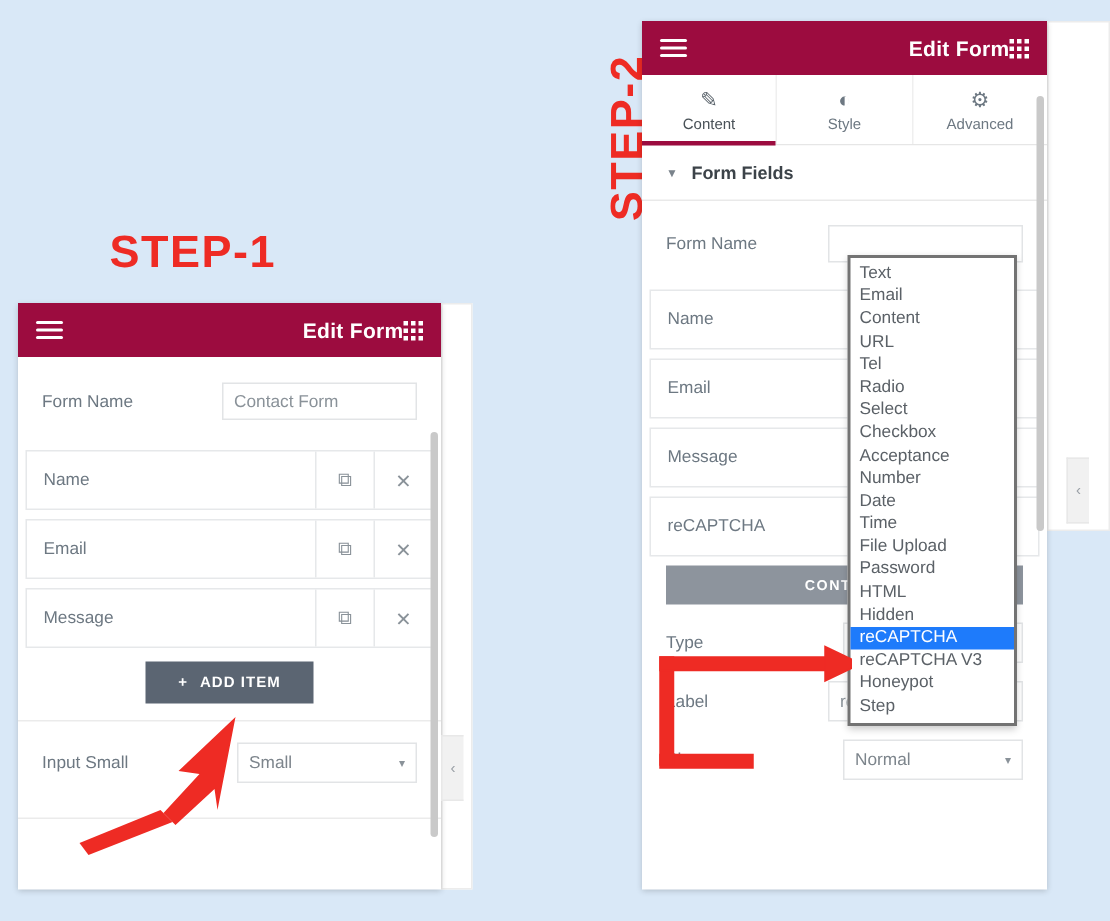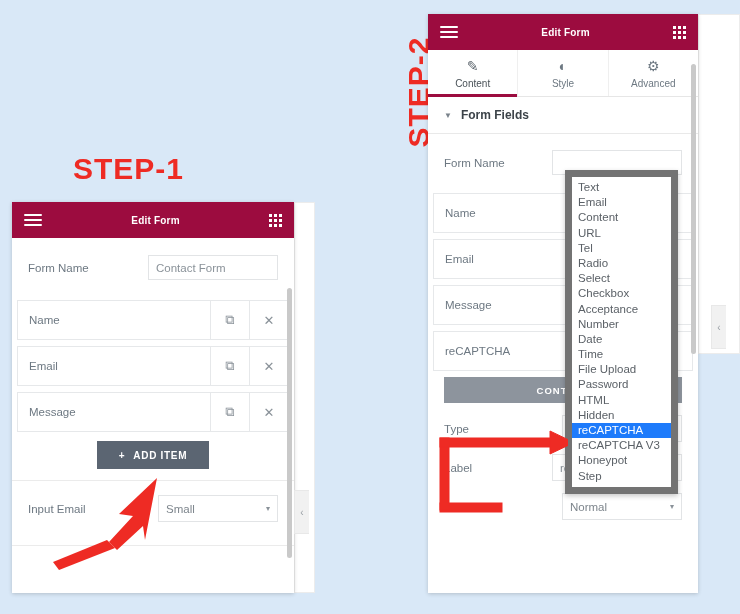--- a/index.html
+++ b/index.html
@@ -13,21 +13,21 @@
     position:absolute;background:#ffffff;
     box-shadow:0 1px 4px rgba(0,0,0,.18);
     overflow:hidden;
   }
   
   .ed-header{
     height:36px;background:#9c0c3f;color:#fff;
     display:flex;align-items:center;justify-content:space-between;
     padding:0 12px;box-sizing:border-box;
   }
-  .ed-title{font-size:10px;font-weight:bold;letter-spacing:.2px;flex:1;text-align:center;}
+  .ed-title{font-size:14px;font-weight:bold;letter-spacing:.2px;flex:1;text-align:right;}
   .hamburger{width:18px;height:13px;display:flex;flex-direction:column;justify-content:space-between;cursor:pointer;}
   .hamburger i{display:block;height:2.4px;background:#fff;border-radius:1px;}
   .grid-icon{display:grid;grid-template-columns:repeat(3,3px);grid-template-rows:repeat(3,3px);gap:2px;cursor:pointer;}
   .grid-icon i{background:#fff;display:block;width:3px;height:3px;}
   
   .tabs{display:flex;border-bottom:1px solid #e6e6e6;background:#fff;}
   .tab{flex:1;text-align:center;padding:8px 0 7px;font-size:10px;color:#6d7882;cursor:pointer;position:relative;}
   .tab .tico{display:block;height:17px;line-height:17px;font-size:14px;color:#6d7882;margin-bottom:3px;}
   .tab.active{color:#495157;}
   .tab.active:after{content:"";position:absolute;left:0;right:0;bottom:-1px;height:3px;background:#9c0c3f;}
@@ -75,21 +75,21 @@
     position:absolute;left:73px;top:152px;font-size:30px;font-weight:bold;
     color:#ee2b24;letter-spacing:1px;
   }
   .step2{
     position:absolute;left:349px;top:75px;width:140px;font-size:30px;font-weight:bold;
     color:#ee2b24;letter-spacing:1px;
     transform:rotate(-90deg);transform-origin:center center;text-align:center;
   }
   
   .dropdown{
-    position:absolute;background:#fff;border:7px solid #737373;
+    position:absolute;background:#fff;border:2px solid #737373;
     padding:3px 0;box-sizing:border-box;z-index:40;
     box-shadow:0 2px 5px rgba(0,0,0,.22);
   }
   .dd-item{font-size:11.5px;color:#5b6167;padding:0 6px;height:15.2px;line-height:15.2px;cursor:pointer;white-space:nowrap;}
   .dd-item.sel{background:#1e7bfb;color:#fff;}
   
   .arrow-svg{position:absolute;pointer-events:none;z-index:60;}
   
   .side-strip{position:absolute;background:#fff;border:1px solid #ececec;box-sizing:border-box;}
 </style>
@@ -147,21 +147,21 @@
   </div>
 
   <div class="add-item">
     <span>+</span>
     <span>ADD ITEM</span>
   </div>
 
   <div class="divider"></div>
 
   <div class="row" style="padding-top:14px;">
-    <div class="lbl">Input Email</div>
+    <div class="lbl">Input Small</div>
     <div class="selbox">
       <span>Small</span>
       <span class="arw">▾</span>
     </div>
   </div>
 
   <div class="divider" style="margin-top:14px;"></div>
 </div>
 
 <div class="vscroll" style="left:287px;top:288px;height:270px;"></div>

